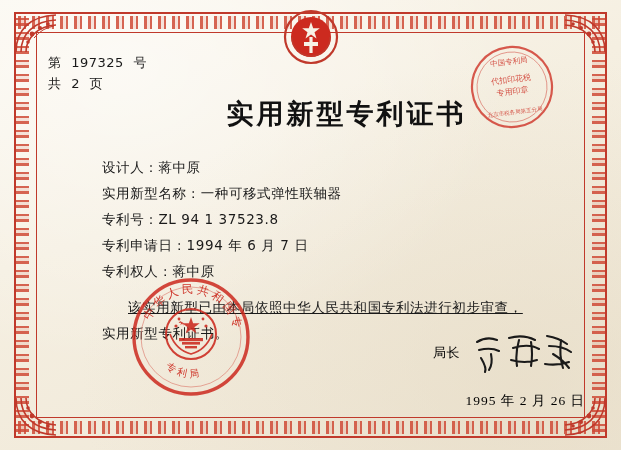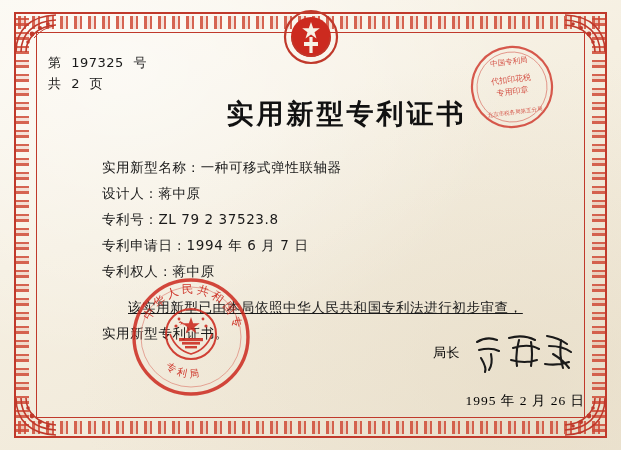--- a/index.html
+++ b/index.html
@@ -322,27 +322,27 @@
         <span>共</span>
         <span class="val">2</span>
         <span>页</span>
       </div>
     </div>
 
     <div class="cert-title">实用新型专利证书</div>
 
     <div class="fields">
       <div class="field-row">
+        <span class="field-label">设计人：</span><span class="field-value">蒋中原</span>
+      </div>
+      <div class="field-row">
         <span class="field-label">实用新型名称：</span><span class="field-value">一种可移式弹性联轴器</span>
       </div>
       <div class="field-row">
-        <span class="field-label">设计人：</span><span class="field-value">蒋中原</span>
-      </div>
-      <div class="field-row">
-        <span class="field-label">专利号：</span><span class="field-value">ZL 79 2 37523.8</span>
+        <span class="field-label">专利号：</span><span class="field-value">ZL 94 1 37523.8</span>
       </div>
       <div class="field-row">
         <span class="field-label">专利申请日：</span><span class="field-value">1994 年 6 月 7 日</span>
       </div>
       <div class="field-row">
         <span class="field-label">专利权人：</span><span class="field-value">蒋中原</span>
       </div>
     </div>
 
     <div class="body-text">

